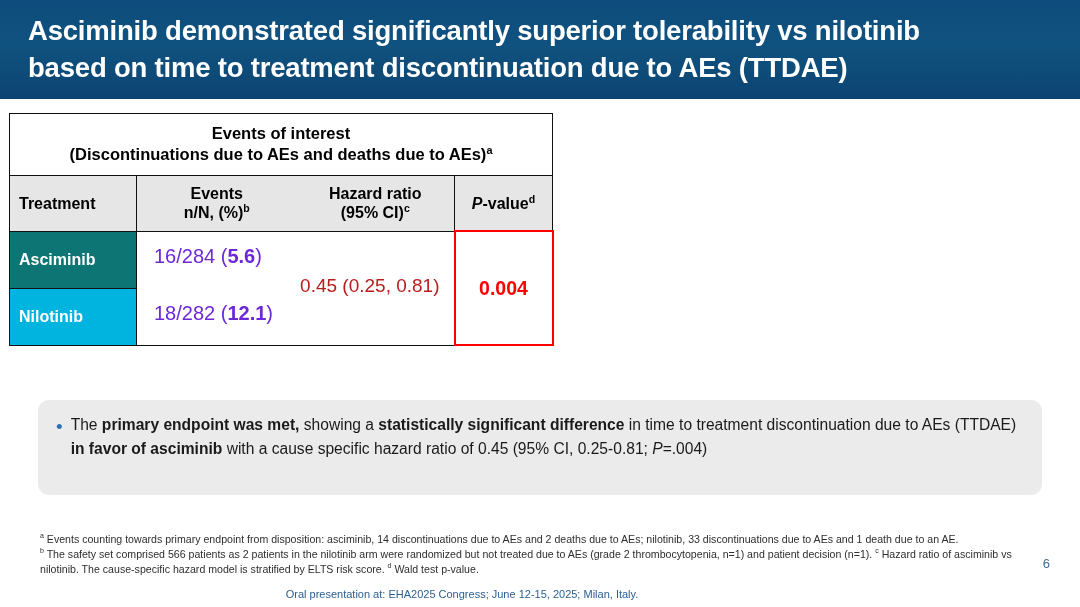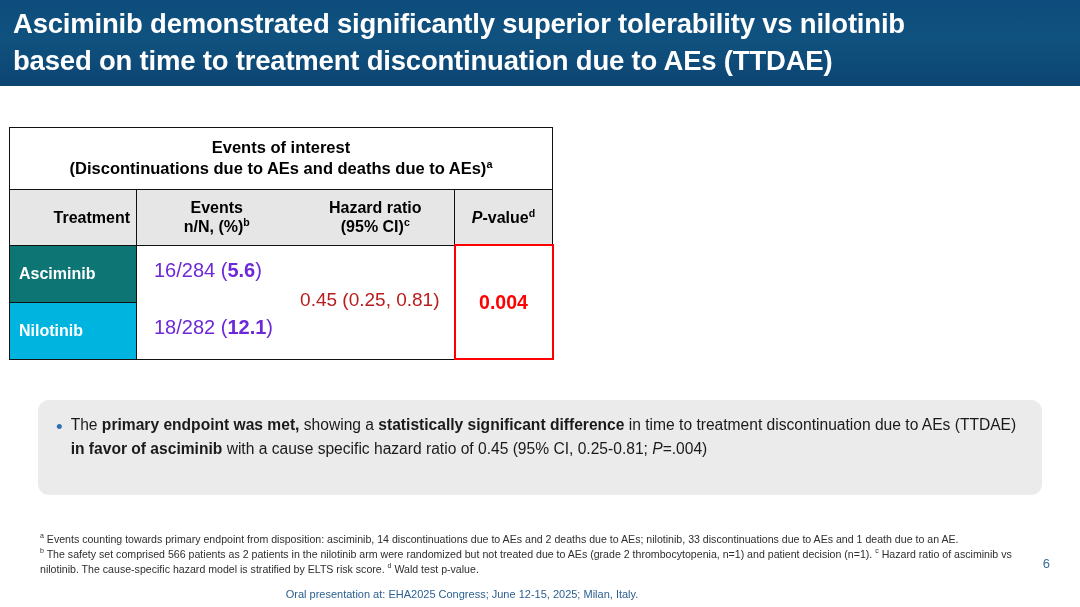--- a/index.html
+++ b/index.html
@@ -14,39 +14,39 @@
   #slide {
     position: relative;
     width: 1080px; height: 607px;
     background: #ffffff;
   }
 
   
   #title-banner {
     position: absolute;
     left: 0; top: 0;
-    width: 1080px; height: 86px;
+    width: 1080px; height: 99px;
     background: linear-gradient(180deg, #0d4c7c 0%, #10527f 45%, #0c4472 100%);
     display: flex;
     align-items: center;
-    padding: 0 22px 0 13px;
+    padding: 0 22px 0 28px;
   }
   #title-text {
     color: #ffffff;
     font-size: 27.5px;
     font-weight: bold;
     line-height: 1.33;
     letter-spacing: -0.2px;
     white-space: pre-line;
   }
 
   
   #events-table {
     position: absolute;
-    left: 9px; top: 127px;
+    left: 9px; top: 113px;
     width: 543px;
     border-collapse: collapse;
     table-layout: fixed;
   }
   #events-table td {
     border: 1.6px solid #111111;
     padding: 16px;
     vertical-align: middle;
   }
   .th-span {
@@ -59,21 +59,21 @@
     padding: 9px 6px 10px 6px !important;
   }
   .th-cell {
     background: #e6e6e6;
     font-weight: bold;
     color: #000000;
     font-size: 16px;
     line-height: 1.2;
     padding: 8px 6px !important;
   }
-  .th-treat { text-align: right; padding-left: 9px !important; }
+  .th-treat { text-align: left; padding-left: 9px !important; }
   .th-center { text-align: center; border-left: none !important; border-right: none !important; }
   .th-pval { text-align: center; }
 
   .col-treat { width: 127px; }
   .col-events { width: 160px; }
   .col-hr { width: 158px; }
   .col-pval { width: 98px; }
 
   .drug-cell {
     color: #ffffff;

